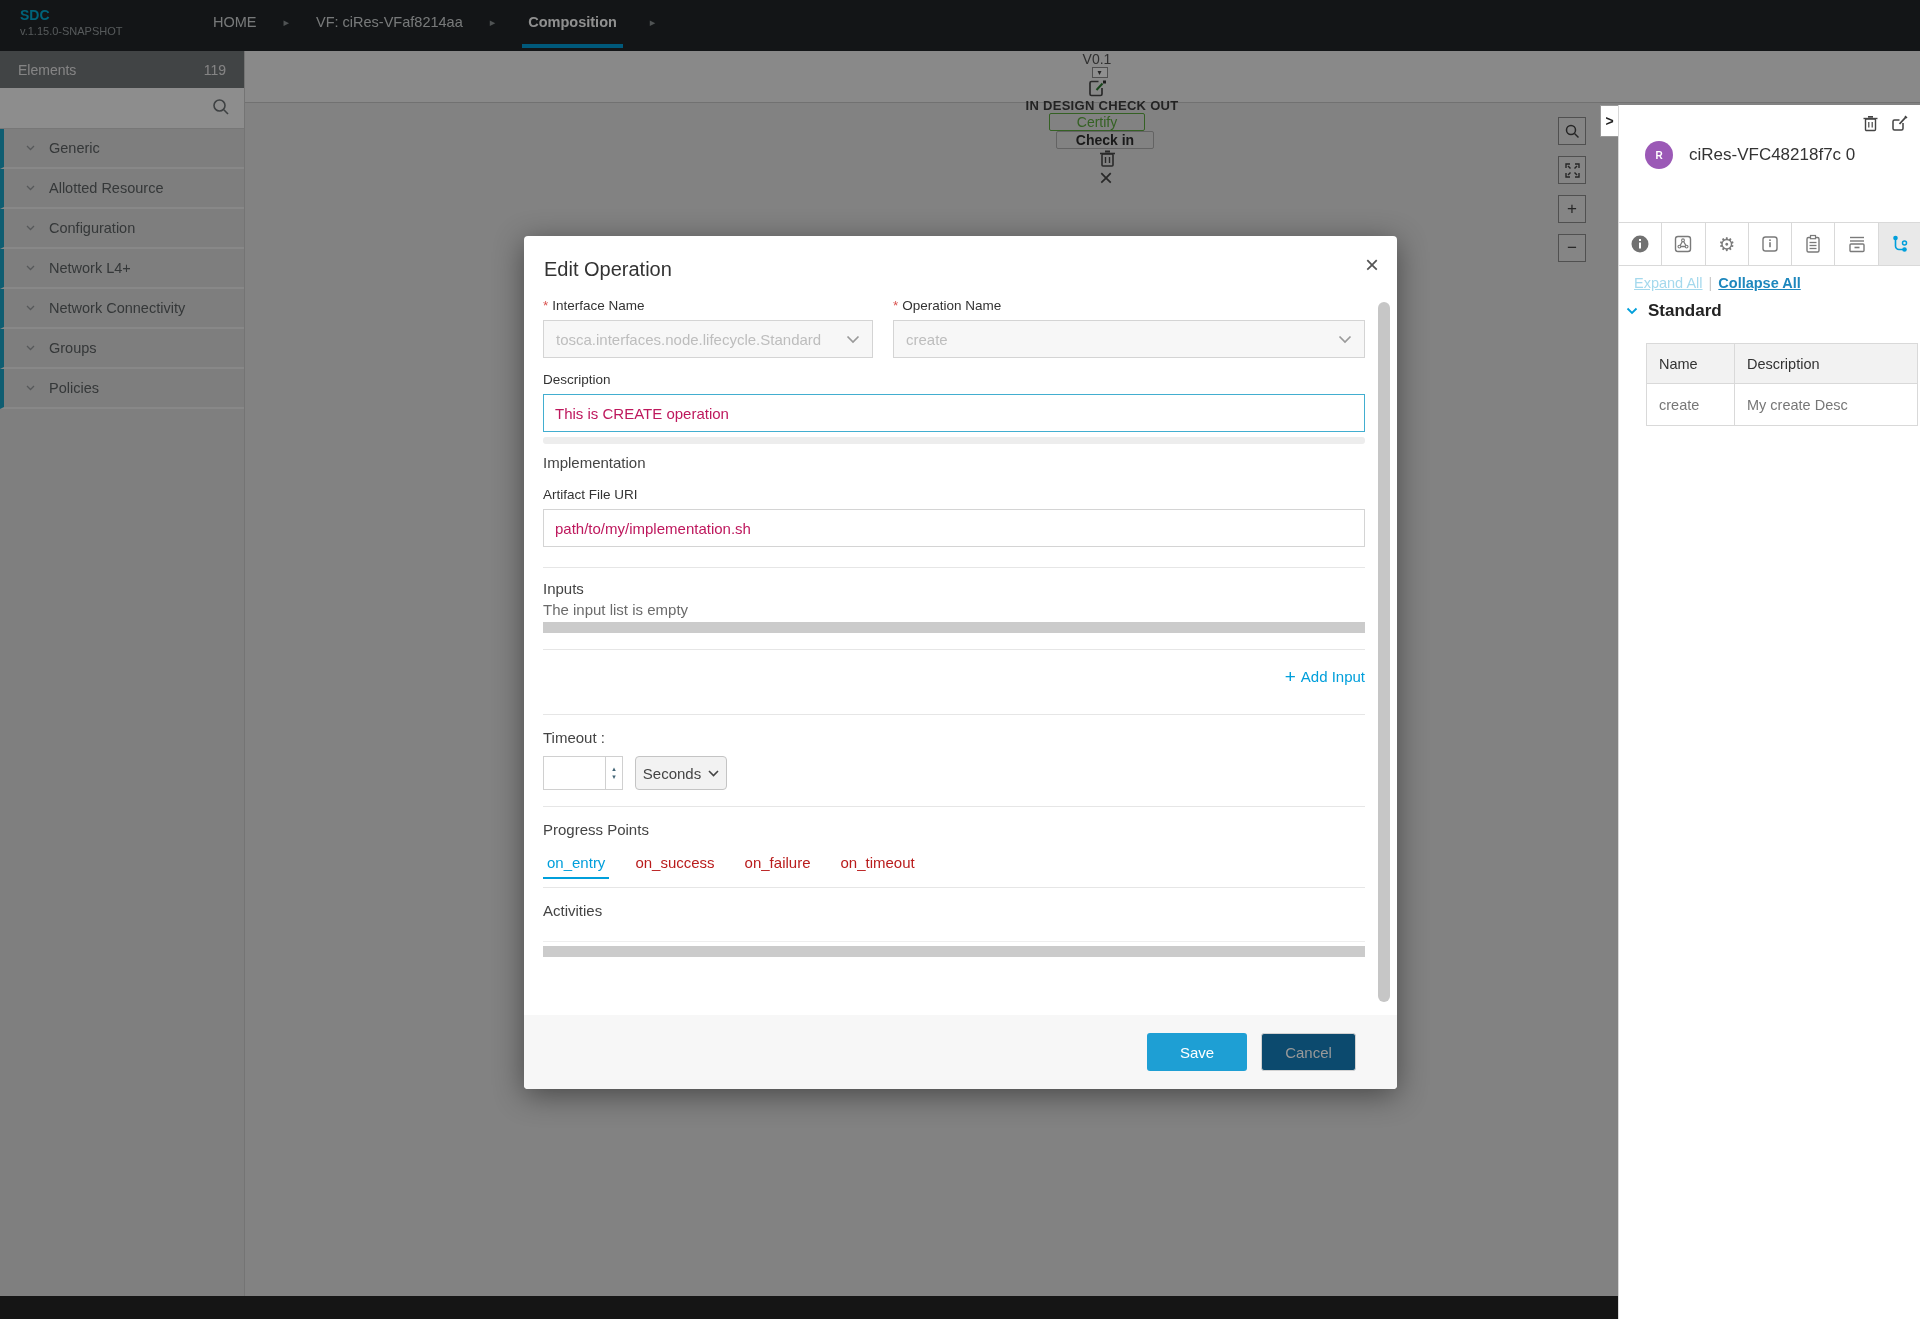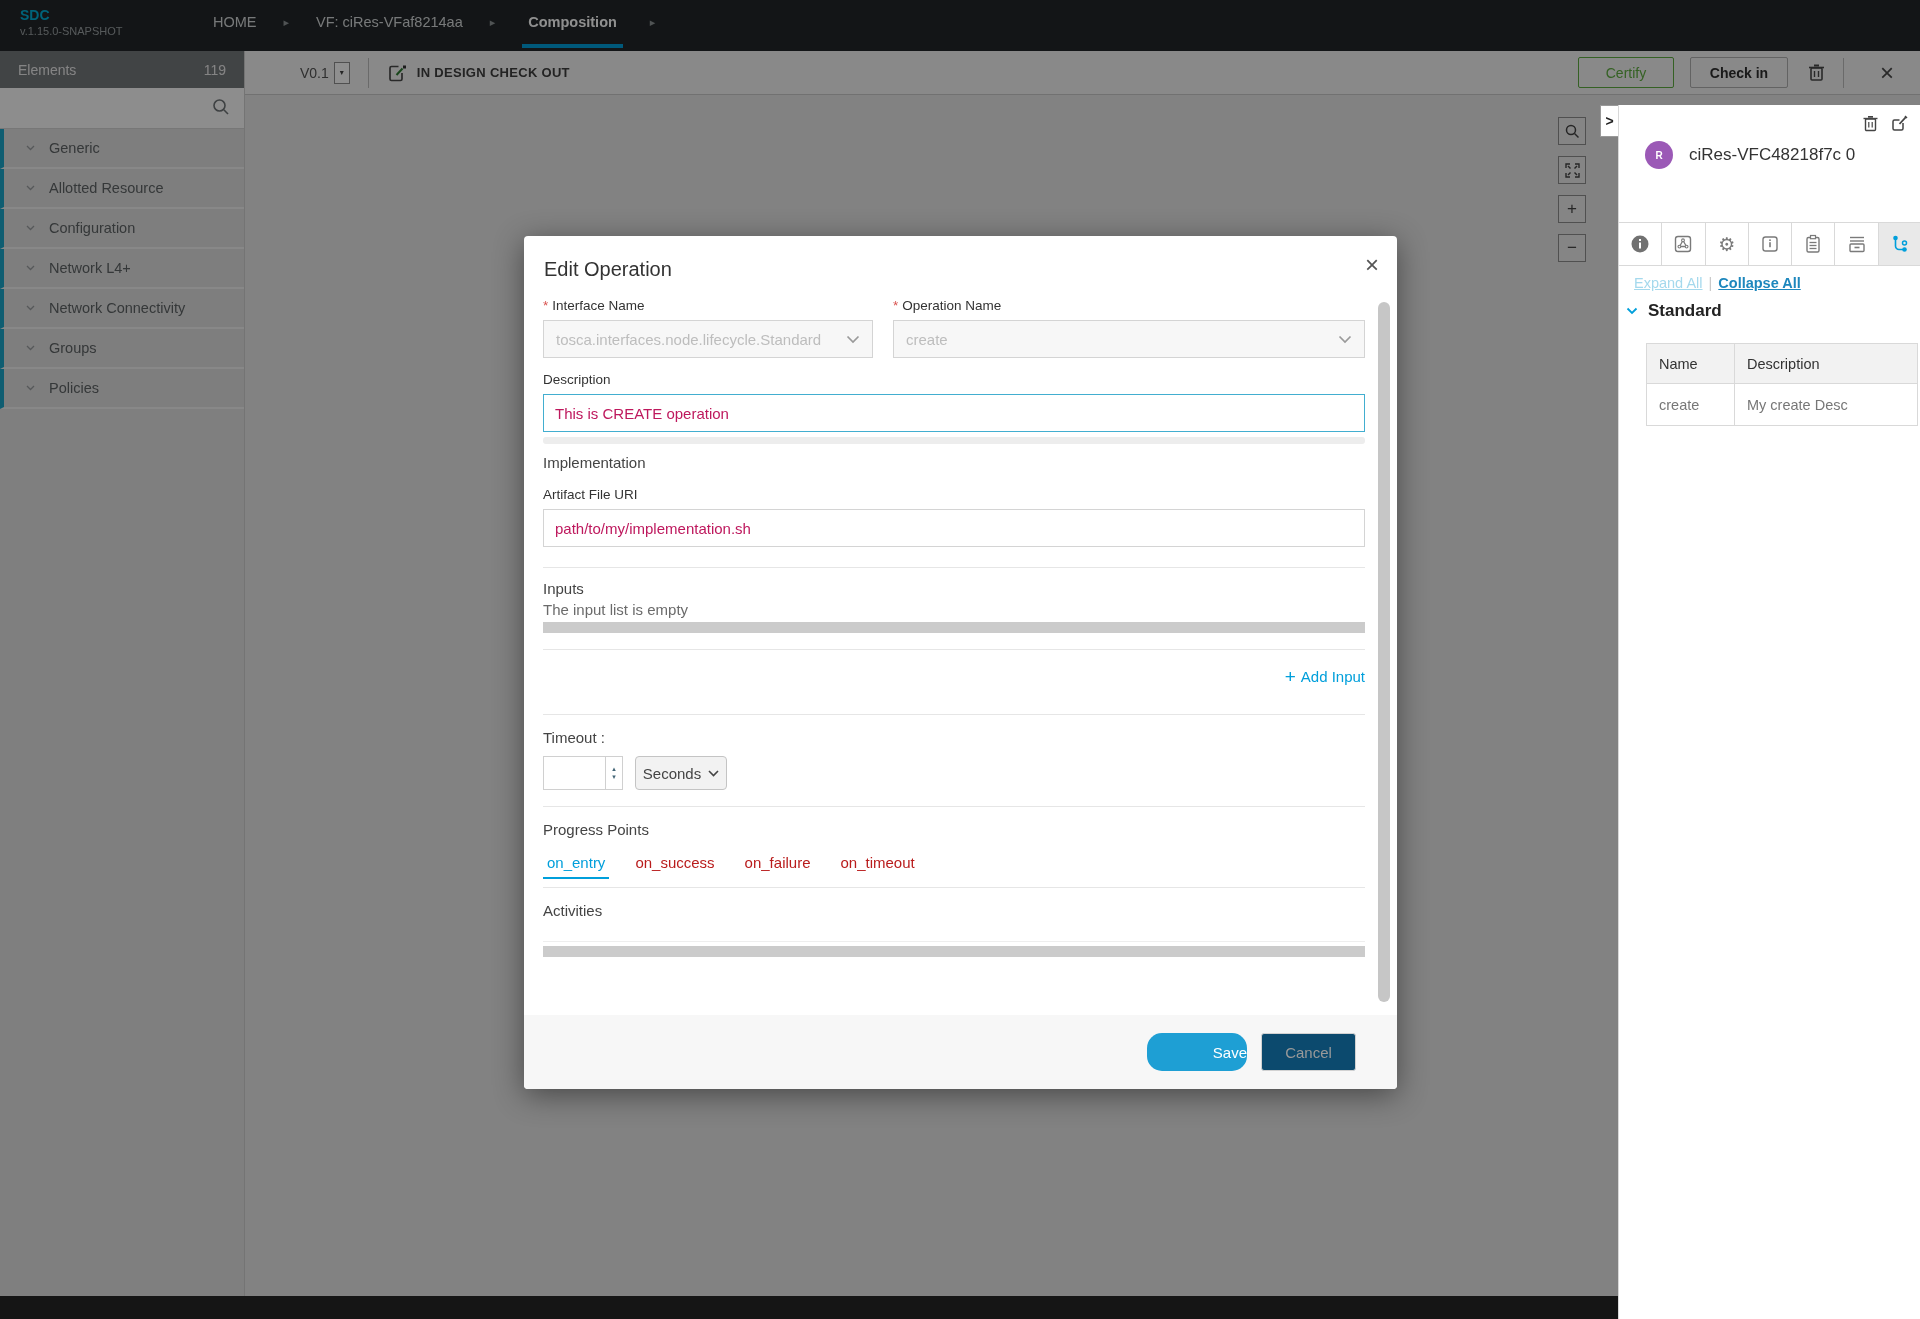--- a/index.html
+++ b/index.html
@@ -20,21 +20,21 @@
   .left-panel { position:absolute; top:51px; left:0; width:245px; bottom:0; background:#e2e2e2; border-right:1px solid #cfcfcf; z-index:5; }
   .panel-head { height:37px; background:#75797c; color:#ececec; display:flex; align-items:center; justify-content:space-between; padding:0 18px; font-size:14px; }
   .search-box { position:relative; height:41px; background:#fbfbfb; border-bottom:1px solid #d5d5d5; }
   .search-box input { width:100%; height:100%; border:none; outline:none; background:transparent; padding:0 40px 0 12px; font-size:14px; color:#444; }
   .search-ic { position:absolute; right:14px; top:10px; }
   .cat-item { height:40px; background:#e0e0e0; border-bottom:2px solid #f2f2f2; border-left:4px solid #1ba7c9; display:flex; align-items:center; padding-left:22px; cursor:pointer; }
   .cat-item .chev { margin-right:14px; opacity:.7; }
   .cat-label { color:#5f6466; font-size:14.5px; }
 
   
-  .toolbar { position:absolute; top:51px; left:245px; right:0; height:44px; background:#f4f4f4; border-bottom:1px solid #c9c9c9; display:flex; align-items:center; padding:0 26px 0 55px; z-index:6; }
+  .toolbar { position:absolute; top:51px; left:245px; right:0; height:52px; background:#f4f4f4; border-bottom:1px solid #c9c9c9; display:flex; align-items:center; padding:0 26px 0 55px; z-index:6;flex-direction:column; }
   .ver-label { color:#555; font-size:14px; }
   .ver-spin { width:16px; height:22px; background:#fff; border:1px solid #8f8f8f; margin-left:5px; font-size:8px; color:#444; display:flex; align-items:center; justify-content:center; }
   .tb-divider { width:1px; height:30px; background:#bdbdbd; margin:0 18px; }
   .status-label { font-size:13px; font-weight:bold; color:#3f3f3f; letter-spacing:.3px; margin-left:10px; }
   .tb-spacer { flex:1; }
   .btn-certify { width:96px; height:31px; background:transparent; border:1px solid #5fae41; color:#5fae41; font-size:14px; border-radius:2px; cursor:pointer; }
   .btn-checkin { width:98px; height:31px; background:transparent; border:1px solid #b0b0b0; color:#2f2f2f; font-size:14px; font-weight:bold; border-radius:2px; margin-left:16px; cursor:pointer; }
   .tb-ic { margin-left:20px; cursor:pointer; display:flex; align-items:center; }
   .tb-close { margin-left:18px; font-size:24px; color:#4a4a4a; line-height:20px; cursor:pointer; }
 
@@ -103,21 +103,21 @@
   .timeout-row { margin-top:10px; display:flex; align-items:center; }
   .num-box { width:80px; height:34px; border:1px solid #d0d0d0; display:flex; }
   .num-box input { flex:1; border:none; outline:none; min-width:0; padding:0 6px; font-size:14px; }
   .spin-col { width:17px; border-left:1px solid #d0d0d0; display:flex; flex-direction:column; align-items:center; justify-content:center; font-size:7px; color:#467; line-height:8px; cursor:pointer; }
   .unit-btn { margin-left:12px; height:34px; width:92px; background:#f2f2f2; border:1px solid #c4c4c4; border-radius:4px; font-size:15px; color:#444; display:flex; align-items:center; justify-content:center; gap:7px; cursor:pointer; }
   .pp-tabs { margin-top:16px; display:flex; gap:22px; font-size:15px; }
   .pp-tab { color:#b91c1c; padding:0 4px 6px 4px; cursor:pointer; }
   .pp-tab.active { color:#009fdb; border-bottom:2px solid #009fdb; }
   .thin-line { margin-top:22px; border-top:1px solid #eee; }
   .m-footer { position:absolute; bottom:0; left:0; right:0; height:74px; background:#f7f7f7; border-radius:0 0 4px 4px; display:flex; align-items:center; justify-content:flex-end; padding-right:41px; gap:14px; }
-  .btn-save { width:100px; height:38px; background:#1e9fd4; border:none; color:#fff; font-size:15px; border-radius:15px; cursor:pointer;text-align:right; }
+  .btn-save { width:100px; height:38px; background:#1e9fd4; border:none; color:#fff; font-size:15px; border-radius:3px; cursor:pointer; }
   .btn-cancel { width:95px; height:38px; background:#0c4a6e; border:1px solid #d2d2d2; color:#999; font-size:15px; border-radius:3px; cursor:pointer; }
 
   svg { display:block; }
 </style>
 </head>
 <body>
 
 <div class="top-header">
   <div class="brand">
     <div class="brand-name">SDC</div>

